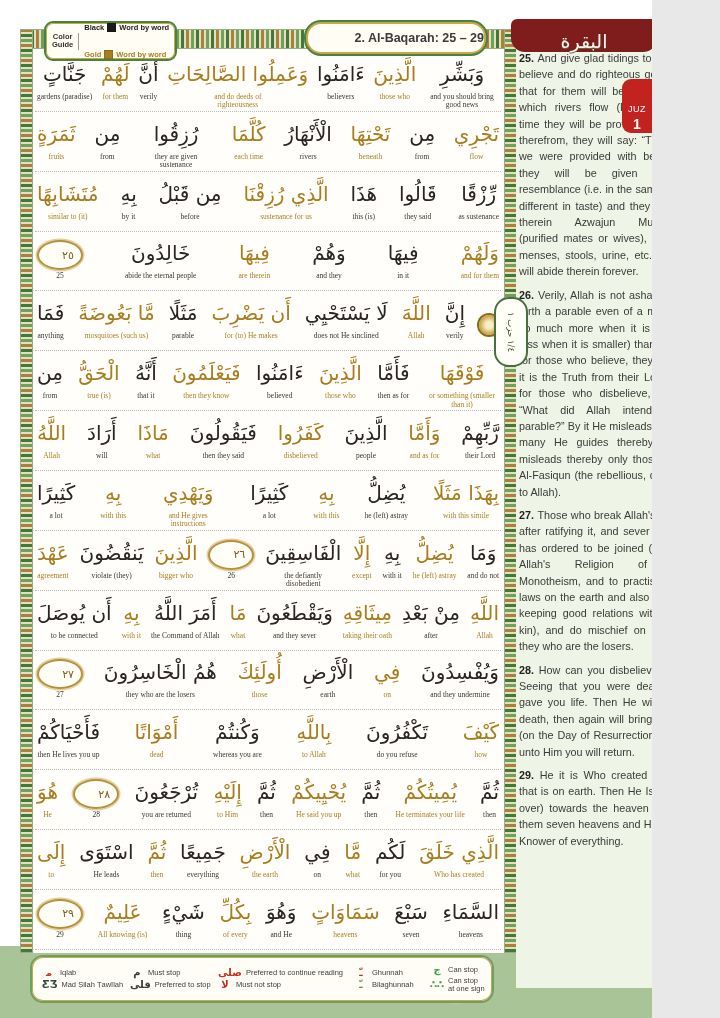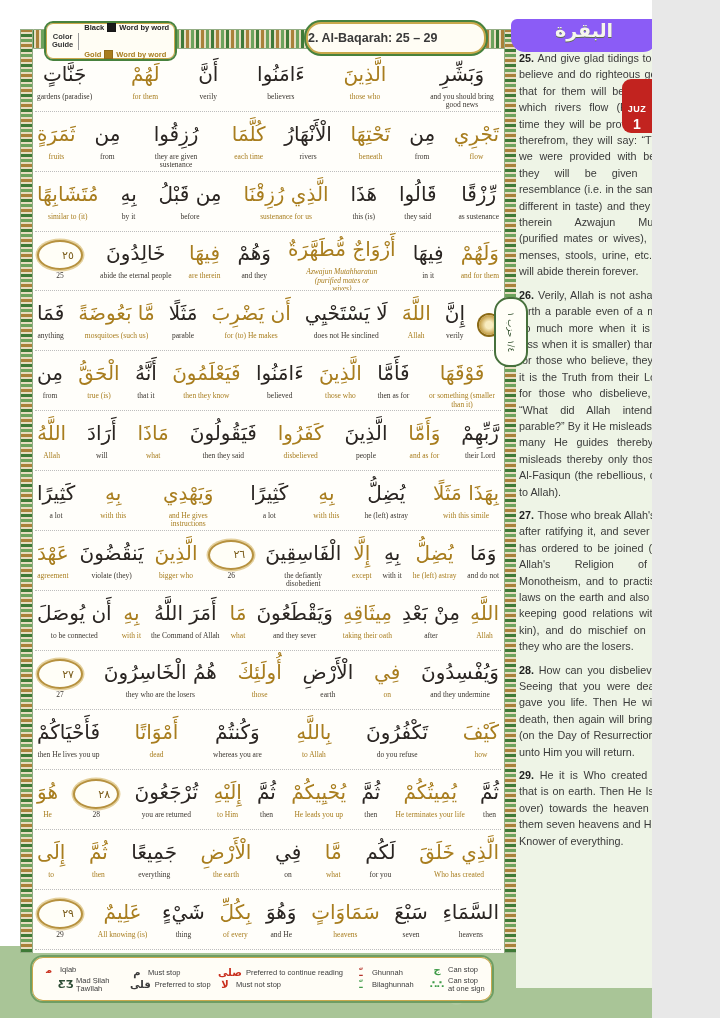--- a/index.html
+++ b/index.html
@@ -21,33 +21,33 @@
   .color-guide{position:absolute;left:44px;top:21px;height:32px;background:#fffdf4;
      border:2px solid #47823e;border-radius:9px;display:flex;align-items:center;
      padding:2px 6px;z-index:5;box-shadow:0 0 0 1px #c9a84c inset;}
   .cg-left{font-size:7.5px;font-weight:bold;color:#333;line-height:8.5px;text-align:center;padding-right:5px;
      border-right:1px solid #999;margin-right:5px;}
   .cg-rows{display:flex;flex-direction:column;gap:18px;text-align:right;}
   .cg-row{display:flex;align-items:center;font-size:7.5px;font-weight:bold;color:#222;gap:3px;line-height:8px;}
   .swatch{width:7px;height:7px;display:inline-block;border:1px solid #00000022;}
   .title-pill{position:absolute;left:306px;top:22px;width:176px;height:28px;background:#fffdf4;
      border:2px solid #c9a84c;border-radius:15px;box-shadow:0 0 0 2px #47823e;
-     display:flex;align-items:center;justify-content:flex-start;z-index:5;
+     display:flex;align-items:center;justify-content:flex-end;z-index:5;
      font-size:12.5px;font-weight:bold;color:#3a3a3a;}
-  .surah-banner{position:absolute;left:511px;top:19px;width:146px;height:33px;background:#8b5cf6;
-     border-radius:6px 6px 14px 14px;display:flex;align-items:flex-start;justify-content:center;z-index:5;font-weight:bold;}
+  .surah-banner{position:absolute;left:511px;top:19px;width:146px;height:33px;background:#7f1d1d;
+     border-radius:6px 6px 14px 14px;display:flex;align-items:flex-end;justify-content:center;z-index:5;}
   .surah-banner .callig{font-family:"DejaVu Sans",sans-serif;font-size:19px;color:#f6f6ee;
      text-shadow:0 1px 0 #5c6b4c;}
   .page-num-box{position:absolute;left:659px;top:19px;width:47px;height:33px;background:#ccd6b9;
      border-radius:6px 6px 14px 6px;display:flex;align-items:center;justify-content:center;z-index:5;
      font-size:16px;font-weight:bold;color:#2e4526;}
   .juz-badge{position:absolute;right:0;top:79px;width:30px;height:54px;background:#c2231f;
      border-radius:9px 0 0 9px;display:flex;flex-direction:column;align-items:center;justify-content:center;
      color:#fff;z-index:6;gap:2px;}
-  .juz-badge .l1{font-size:9px;font-weight:bold;letter-spacing:.5px;margin-top:24px;}
+  .juz-badge .l1{font-size:9px;font-weight:normal;letter-spacing:.5px;margin-top:24px;}
   .juz-badge .l2{font-size:14px;font-weight:bold;}
   
   .content-bg{position:absolute;left:31px;top:47px;width:473px;height:906px;background:#fffefa;}
   .lines{position:absolute;left:35px;top:52px;width:466px;height:898px;display:flex;flex-direction:column;}
   .line{flex:1;display:flex;justify-content:space-between;align-items:flex-end;
         border-bottom:1px dotted #bdbdbd;padding:0 2px 1px;overflow:hidden;}
   .unit{display:flex;flex-direction:column;justify-content:flex-end;align-items:center;height:57px;}
   .ar{font-family:"DejaVu Sans",sans-serif;font-size:20px;line-height:34px;white-space:nowrap;
       display:flex;align-items:flex-end;}
   .en{font-family:"Liberation Serif",serif;font-size:7.5px;line-height:8.5px;text-align:center;
@@ -133,20 +133,24 @@
         </div>
         <div class="unit">
           <div class="ar g">الَّذِينَ</div>
           <div class="en g">those who</div>
         </div>
         <div class="unit">
           <div class="ar k">ءَامَنُوا</div>
           <div class="en k">believers</div>
         </div>
         <div class="unit">
+          <div class="ar g">وَعَمِلُوا الصَّالِحَاتِ</div>
+          <div class="en g">and do deeds of righteousness</div>
+        </div>
+        <div class="unit">
           <div class="ar k">أَنَّ</div>
           <div class="en k">verily</div>
         </div>
         <div class="unit">
           <div class="ar g">لَهُمْ</div>
           <div class="en g">for them</div>
         </div>
         <div class="unit">
           <div class="ar k">جَنَّاتٍ</div>
           <div class="en k">gardens (paradise)</div>
@@ -219,24 +223,20 @@
       <div class="line" dir="rtl">
         <div class="unit">
           <div class="ar g">وَلَهُمْ</div>
           <div class="en g">and for them</div>
         </div>
         <div class="unit">
           <div class="ar k">فِيهَا</div>
           <div class="en k">in it</div>
         </div>
         <div class="unit">
-          <div class="ar g">أَزْوَاجٌ مُّطَهَّرَةٌ</div>
-          <div class="en g it">Azwajun Mutahharatun (purified mates or wives)</div>
-        </div>
-        <div class="unit">
           <div class="ar k">وَهُمْ</div>
           <div class="en k">and they</div>
         </div>
         <div class="unit">
           <div class="ar g">فِيهَا</div>
           <div class="en g">are therein</div>
         </div>
         <div class="unit">
           <div class="ar k">خَالِدُونَ</div>
           <div class="en k">abide the eternal people</div>
@@ -509,21 +509,21 @@
         <div class="unit">
           <div class="ar g">يُمِيتُكُمْ</div>
           <div class="en g">He terminates your life</div>
         </div>
         <div class="unit">
           <div class="ar k">ثُمَّ</div>
           <div class="en k">then</div>
         </div>
         <div class="unit">
           <div class="ar g">يُحْيِيكُمْ</div>
-          <div class="en g">He leads you up</div>
+          <div class="en g">He said you up</div>
         </div>
         <div class="unit">
           <div class="ar k">ثُمَّ</div>
           <div class="en k">then</div>
         </div>
         <div class="unit">
           <div class="ar g">إِلَيْهِ</div>
           <div class="en g">to Him</div>
         </div>
         <div class="unit">
@@ -560,20 +560,24 @@
           <div class="ar g">الْأَرْضِ</div>
           <div class="en g">the earth</div>
         </div>
         <div class="unit">
           <div class="ar k">جَمِيعًا</div>
           <div class="en k">everything</div>
         </div>
         <div class="unit">
           <div class="ar g">ثُمَّ</div>
           <div class="en g">then</div>
+        </div>
+        <div class="unit">
+          <div class="ar k">اسْتَوَى</div>
+          <div class="en k">He leads</div>
         </div>
         <div class="unit">
           <div class="ar g">إِلَى</div>
           <div class="en g">to</div>
         </div>
       </div>
       <div class="line" dir="rtl">
         <div class="unit">
           <div class="ar k">السَّمَاءِ</div>
           <div class="en k">heavens</div>
@@ -622,21 +626,21 @@
       <p><b>29. </b><span>He it is Who created for you all that is on earth. Then He Istawa (rose over) towards the heaven and made them seven heavens and He is the All-Knower of everything.</span></p>
     </div>
 
   <div class="legend">
       <div class="lcol">
         <div class="lcell">
           <span class="lsym" style="color: rgb(201, 47, 30);">ﻣ</span>
           <span>Iqlab</span>
         </div>
         <div class="lcell">
-          <span class="lsym" style="color: rgb(46, 77, 53); margin-left: 16px;">ƸƷ</span>
+          <span class="lsym" style="color: rgb(46, 77, 53);">ƸƷ</span>
           <span>Mad Ṣilah Ṭawīlah</span>
         </div>
       </div>
       <div class="lcol">
         <div class="lcell">
           <span class="lsym" style="color: rgb(58, 58, 58);">ﻡ</span>
           <span>Must stop</span>
         </div>
         <div class="lcell">
           <span class="lsym" style="color: rgb(58, 58, 58);">قلى</span>

